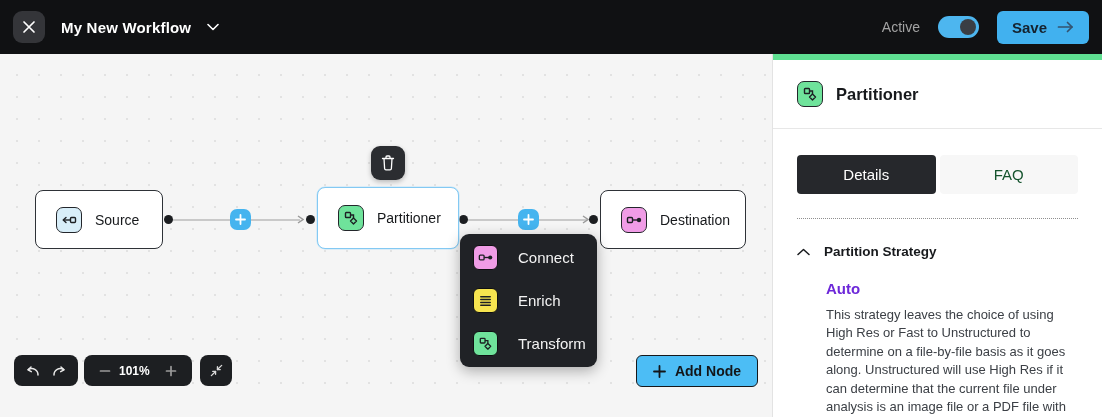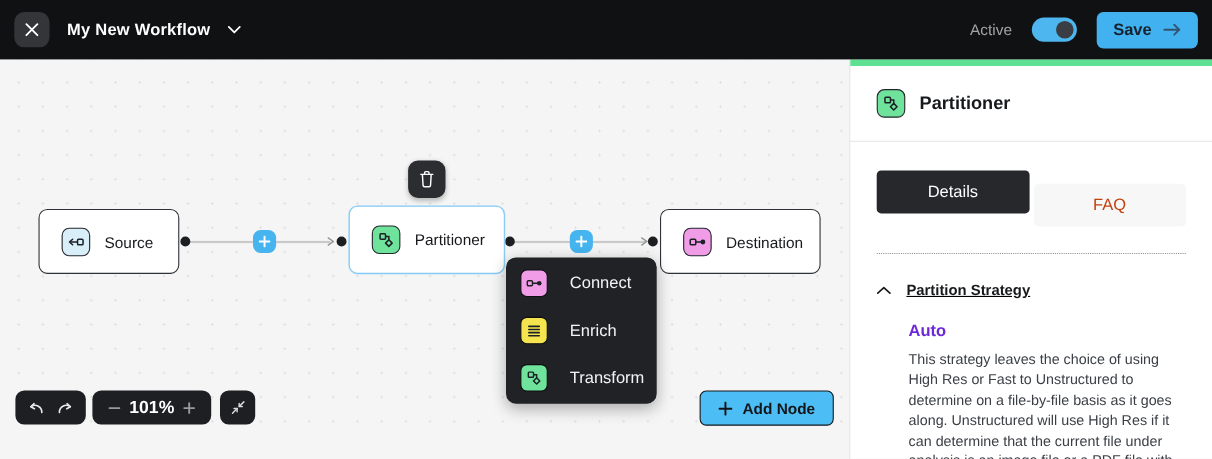--- a/index.html
+++ b/index.html
@@ -51,41 +51,41 @@
                padding:2px 0; box-shadow:0 4px 14px rgba(0,0,0,.3); z-index:10; }
   .menu-item { display:flex; align-items:center; gap:20px; height:43px; padding:0 13px; cursor:pointer; }
   .menu-icon { width:25px; height:25px; border-radius:6px; border:1.5px solid #0e0f11;
                display:flex; align-items:center; justify-content:center; flex:0 0 auto; }
   .menu-label { color:#f3f3f3; font-size:15px; }
 
   .ctrl-group { position:absolute; top:319px; height:31px; background:#1d1f22; border-radius:8px;
                 display:flex; align-items:center; justify-content:center; }
   .icon-btn { background:none; border:none; display:flex; align-items:center; justify-content:center;
               width:28px; height:31px; cursor:pointer; }
-  .zoom-level { color:#fff; font-size:16px; font-weight:700; min-width:38px; text-align:center; }
+  .zoom-level { color:#fff; font-size:12px; font-weight:700; min-width:38px; text-align:left; }
 
   .add-node-btn { position:absolute; left:636px; top:319px; width:122px; height:32px; background:#4cbdf5;
                   border:1.5px solid #16181b; border-radius:6px; display:flex; align-items:center;
                   justify-content:center; gap:9px; cursor:pointer;
                   color:#131619; font-size:14px; font-weight:700; font-family:inherit; }
 
   
   .panel { position:absolute; left:772px; top:54px; width:330px; height:363px; background:#fff;
            border-left:1px solid #e3e3e3; }
   .panel-strip { height:6px; background:#5fe092; }
   .panel-header { display:flex; align-items:center; gap:13px; height:69px; padding:0 24px;
                   border-bottom:1px solid #e7e7e7; }
   .panel-title { font-size:16.5px; font-weight:700; color:#17191c; }
   .panel-body { padding:26px 24px 0 24px; }
   .tabs { display:flex; gap:4px; }
   .tab { flex:1; height:39px; border:none; border-radius:4px; font-size:15px; font-family:inherit; cursor:pointer; }
   .tab.active { background:#26282c; color:#fff; }
-  .tab.inactive { background:#f7f7f7; color:#c2410c;margin-top:12px; }
+  .tab.inactive { background:#f7f7f7; color:#14532d; }
   .dotted-sep { border:none; border-top:1.5px dotted #8f8f8f; margin-top:24px; }
-  .section-head { display:flex; align-items:center; gap:14px; margin-top:25px; cursor:pointer;text-decoration:underline; }
+  .section-head { display:flex; align-items:center; gap:14px; margin-top:25px; cursor:pointer; }
   .section-title { font-size:13.5px; font-weight:700; color:#17191c; }
   .strategy-name { margin:21px 0 0 29px; font-size:15px; font-weight:700; color:#6d28d9; }
   .strategy-desc { margin:9px 0 0 29px; width:247px; font-size:13px; line-height:18.4px; color:#3c4046; }
 </style>
 </head>
 <body>
 
 <div class="topbar">
   <div class="tb-left">
     <button class="close-btn">

